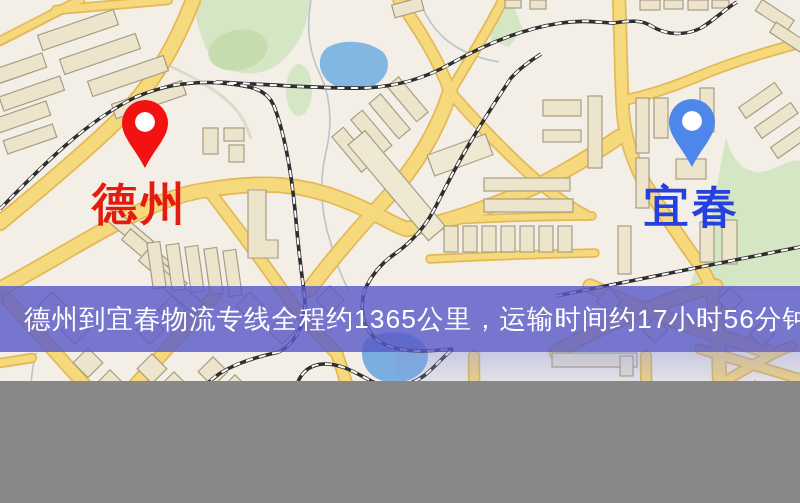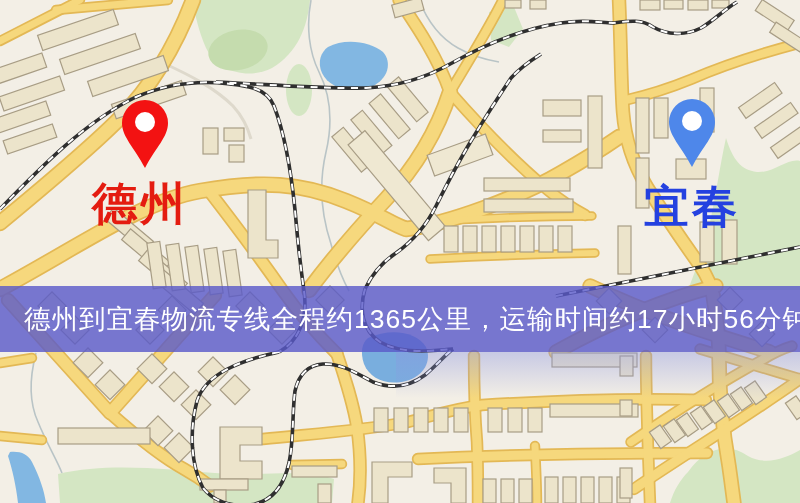--- a/index.html
+++ b/index.html
@@ -1,16 +1,16 @@
 <!DOCTYPE html>
 <html><head>
 <meta charset="utf-8">
 <style>
   html,body{margin:0;padding:0;background:#888;}
-  .stage{position:relative;width:800px;height:503px;overflow:hidden;background:#3b82f6;
+  .stage{position:relative;width:800px;height:381px;overflow:hidden;background:#3b82f6;
          font-family:"Liberation Sans","DejaVu Sans",sans-serif;}
   svg{display:block;}
   .cas{fill:none;stroke:#e3b855;stroke-linecap:round;stroke-linejoin:round;}
   .road{fill:none;stroke:#f6d87d;stroke-linecap:round;stroke-linejoin:round;}
   .rwb{fill:none;stroke:#2f2f2f;stroke-width:3.6;}
   .rww{fill:none;stroke:#ffffff;stroke-width:2;stroke-dasharray:7 6.5;}
   .b{fill:#ece4cb;stroke:#a89d85;stroke-width:1.2;}
   .b2{fill:#efe8d2;stroke:#a89d85;stroke-width:1.2;}
   .park{fill:#d4e6c3;}
   .park2{fill:#c5dcae;}

